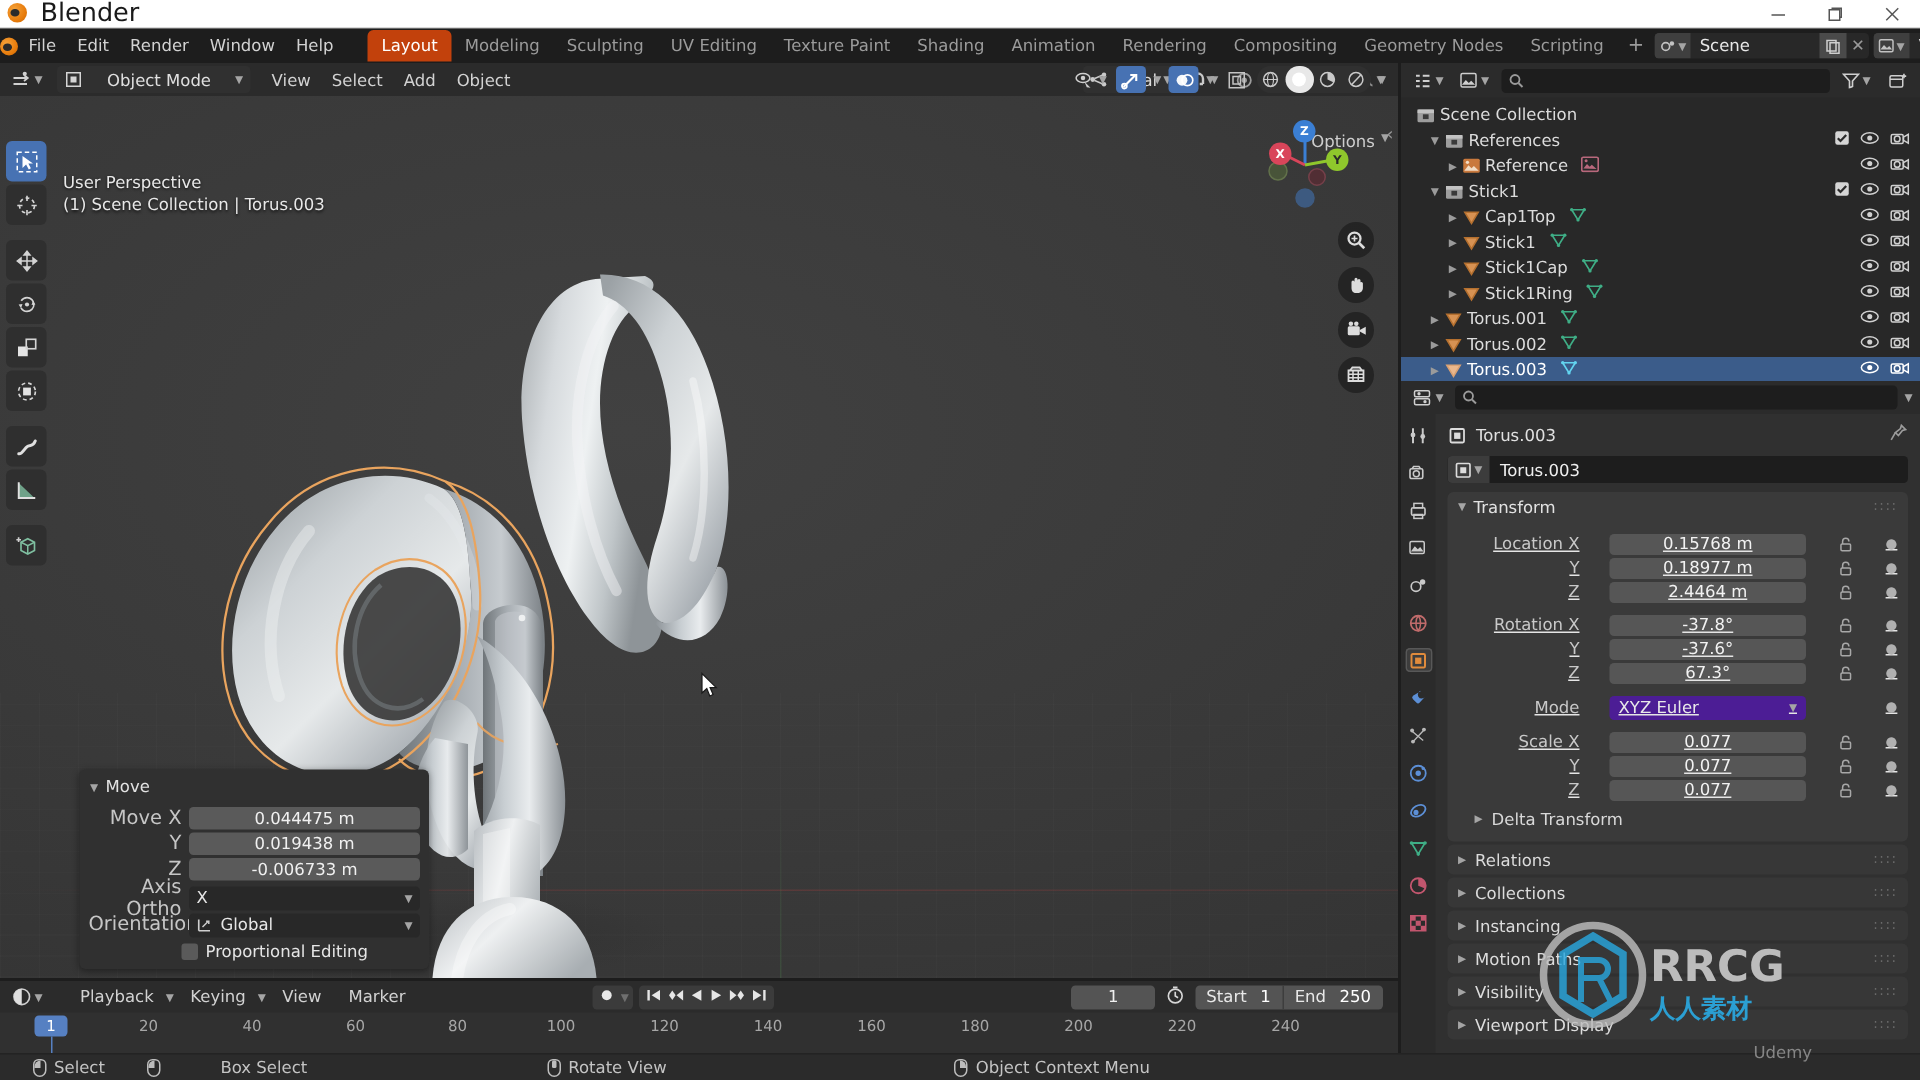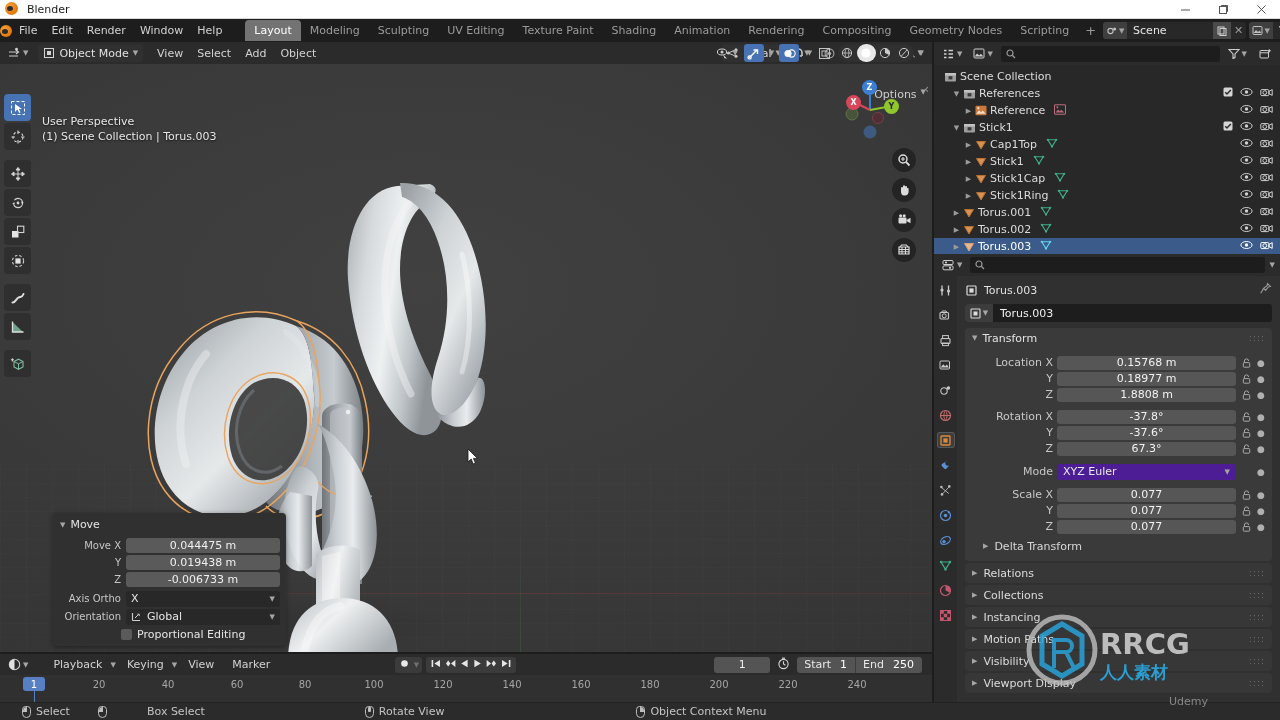--- a/index.html
+++ b/index.html
@@ -22,21 +22,21 @@
   .blender-logo {
     width: 13px; height: 13px; border-radius: 50%;
     background: radial-gradient(circle at 35% 35%, #f5a33c 0%, #e87d0d 60%, #c96500 100%);
     position: relative; top: 1px;
   }
   .blender-logo::after {
     content: ""; position: absolute; left: 2px; top: 4px;
     width: 6px; height: 5px; border-radius: 50%;
     background: #2b2b2b;
   }
-  .tb-title { color: #1a1a1a; font-size: 11px; margin-left: 6px; }
+  .tb-title { color: #1a1a1a; font-size: 17px; margin-left: 6px; }
   .tb-controls { margin-left: auto; display: flex; height: 19px; }
   .tb-btn {
     width: 38px; height: 19px; display: flex; align-items: center; justify-content: center;
     color: #555;
   }
   .tb-btn svg { display: block; }
 
   
   .topbar {
     position: absolute; left: 0; top: 19px; width: 1280px; height: 23px;
@@ -46,21 +46,21 @@
   .tbar-logo .blender-logo { width: 12px; height: 12px; top: 0; }
   .menu-item {
     padding: 2px 7px; color: #d2d2d2; font-size: 11px; line-height: 15px;
     border-radius: 3px; cursor: default; white-space: nowrap;
   }
   .ws-tabs { display: flex; align-items: center; margin-left: 16px; }
   .ws-tab {
     padding: 4px 9px; color: #9b9b9b; font-size: 11px;
     border-radius: 4px 4px 0 0; white-space: nowrap; cursor: default;
   }
-  .ws-tab.active { background: #737373; color: #ffffff; }
+  .ws-tab.active { background: #c2410c; color: #ffffff; }
   .ws-plus { color: #9b9b9b; padding: 2px 7px; font-size: 13px; }
 
   .scene-block { margin-left: auto; display: flex; align-items: center; gap: 3px; padding-right: 5px; }
   .idblock {
     display: flex; align-items: center; height: 17px; background: #282828;
     border-radius: 3px; overflow: hidden;
   }
   .idblock .idicon {
     width: 24px; height: 17px; background: #3f3f3f; display: flex;
     align-items: center; justify-content: center; gap: 1px; color: #c2c2c2;
@@ -105,21 +105,21 @@
     background: linear-gradient(0deg, rgba(70,130,70,.25), rgba(70,130,70,0));
   }
 
   .vp-icon-btn {
     height: 18px; min-width: 20px; padding: 0 3px; display: flex; align-items: center;
     justify-content: center; color: #cfcfcf; border-radius: 3px; gap: 2px;
   }
   .vp-sep { width: 7px; }
   .mode-pill {
     display: flex; align-items: center; height: 18px; background: #303030;
-    border-radius: 3px; padding: 0 5px; gap: 4px; color: #e0e0e0;
+    border-radius: 3px; padding: 0 5px; gap: 16px; color: #e0e0e0;
   }
   .drop-pill {
     display: flex; align-items: center; height: 18px; background: #303030;
     border-radius: 3px; padding: 0 4px; gap: 4px; color: #dcdcdc;
   }
   .chev { font-size: 7px; color: #a5a5a5; }
   .togl { width: 20px; height: 18px; border-radius: 3px; display:flex; align-items:center; justify-content:center; }
   .togl.on { background: #4772b3; }
   .shade-group { display: flex; align-items: center; background: #303030; border-radius: 9px; height: 18px; }
   .shade-btn { width: 19px; height: 18px; display: flex; align-items: center; justify-content: center; border-radius: 9px; }
@@ -162,21 +162,21 @@
   .collapse-arrow { position: absolute; right: 3px; top: 18px; color: #9a9a9a; font-size: 12px; }
 
   
   .oppanel {
     position: absolute; left: 53px; bottom: 6px; width: 233px;
     background: #303030; border-radius: 4px; padding: 3px 0 5px 0;
     box-shadow: 0 1px 5px rgba(0,0,0,.4);
   }
   .op-title { display: flex; align-items: center; gap: 5px; padding: 2px 7px 5px 7px; color: #e3e3e3; font-size: 11px; }
   .op-row { display: flex; align-items: center; height: 16px; margin: 1px 6px; gap: 5px; }
-  .op-label { width: 62px; text-align: right; color: #c6c6c6; font-size: 10px; }
+  .op-label { width: 62px; text-align: right; color: #c6c6c6; font-size: 13px; }
   .op-field {
     flex: 1; height: 15px; background: #5a5a5a; border-radius: 3px;
     text-align: center; color: #f0f0f0; font-size: 11px; line-height: 15px;
   }
   .op-select {
     flex: 1; height: 16px; background: #282828; border-radius: 3px;
     display: flex; align-items: center; padding: 0 5px; gap: 5px;
     color: #e6e6e6; font-size: 11px;
   }
   .op-select .chev { margin-left: auto; }
@@ -233,21 +233,21 @@
   .namefield .nf-text { padding-left: 7px; color: #efefef; font-size: 11px; }
 
   .panel {
     margin: 0 8px 2px 8px; background: #3a3a3a; border-radius: 4px;
   }
   .panel-head {
     display: flex; align-items: center; gap: 5px; height: 20px; padding: 0 7px; color: #e2e2e2; font-size: 11px;
   }
   .grip { margin-left: auto; color: #6a6a6a; font-size: 9px; letter-spacing: 1px; }
   .panel-body { padding: 1px 0 6px 0; }
-  .p-row { display: flex; align-items: center; height: 15px; margin: 1px 6px 1px 0; gap: 4px; }
+  .p-row { display: flex; align-items: center; height: 15px; margin: 1px 6px 1px 0; gap: 20px; text-decoration: underline; }
   .p-label { width: 88px; text-align: right; color: #c8c8c8; font-size: 11px; }
   .p-field {
     flex: 1; height: 14px; background: #565656; border-radius: 3px;
     text-align: center; color: #f2f2f2; font-size: 11px; line-height: 14px;
   }
   .p-select {
     flex: 1; height: 16px; background: #4c1d95; border-radius: 3px;
     display: flex; align-items: center; padding: 0 6px; color: #e9e9e9; font-size: 11px;
   }
   .p-select .chev { margin-left: auto; }
@@ -1332,21 +1332,21 @@
             <span class="lock">
                 <svg width="9" height="10" viewBox="0 0 9 10">
                   <path d="M2.4 4.6 V3 a2.1 2.1 0 0 1 4.2 0" fill="none" stroke="#a8a8a8" stroke-width="1"></path>
                   <rect x="1.3" y="4.6" width="6.4" height="4.6" rx=".8" fill="none" stroke="#a8a8a8" stroke-width="1"></rect>
                 </svg>
               </span>
             <span class="dot">●</span>
           </div>
           <div class="p-row">
             <span class="p-label">Z</span>
-            <span class="p-field">1.8808 m</span>
+            <span class="p-field">2.4464 m</span>
             <span class="lock">
                 <svg width="9" height="10" viewBox="0 0 9 10">
                   <path d="M2.4 4.6 V3 a2.1 2.1 0 0 1 4.2 0" fill="none" stroke="#a8a8a8" stroke-width="1"></path>
                   <rect x="1.3" y="4.6" width="6.4" height="4.6" rx=".8" fill="none" stroke="#a8a8a8" stroke-width="1"></rect>
                 </svg>
               </span>
             <span class="dot">●</span>
           </div>
           <div class="p-gap"></div>
           <div class="p-row">

